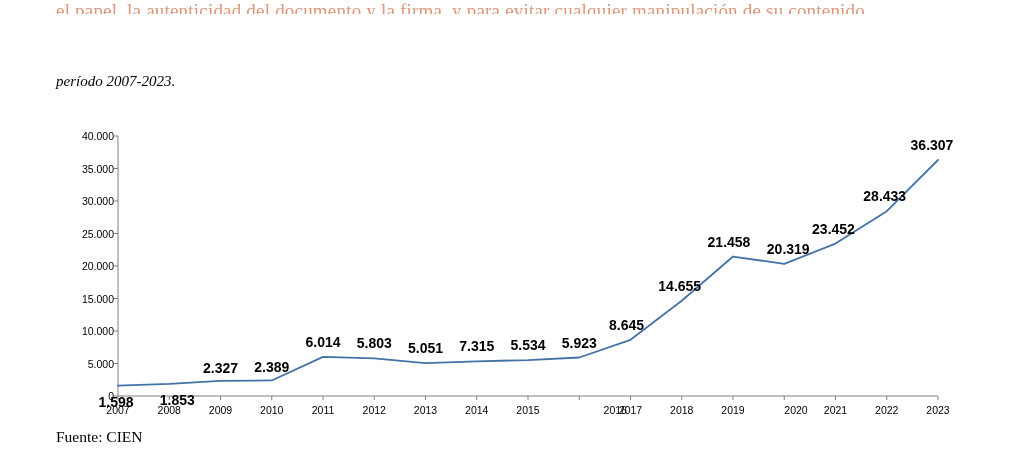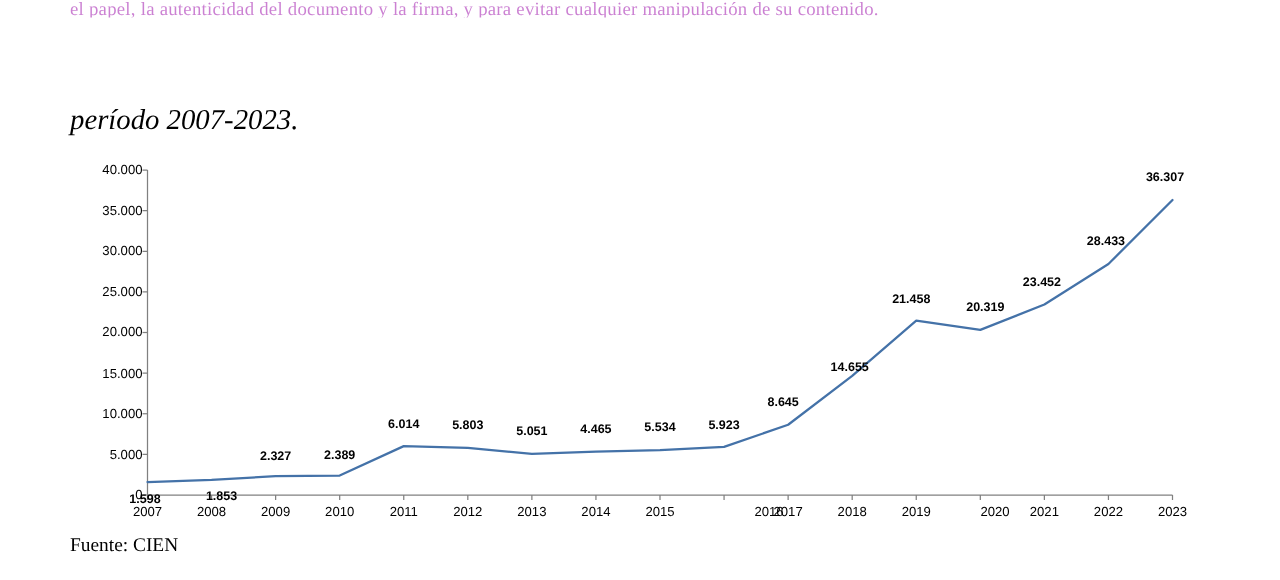--- a/index.html
+++ b/index.html
@@ -20,43 +20,43 @@
     width: 1024px;
     height: 464px;
   }
   .cut-line {
     position: absolute;
     top: 0px;
     left: 56px;
     width: 870px;
     height: 14px;
     overflow: hidden;
-    color: #a21caf;
-    font-size: 15px;
+    color: #c2410c;
+    font-size: 19px;
     letter-spacing: 0.2px;
     opacity: 0.55;
     white-space: nowrap;
   }
   .caption {
     position: absolute;
     top: 36px;
     left: 56px;
     width: 872px;
     font-style: italic;
     font-size: 17.5px;
     line-height: 30px;
     text-align: justify;
     text-justify: inter-word;
   }
   .caption-line2 {
     position: absolute;
-    top: 81px;
+    top: 66px;
     left: 56px;
     font-style: italic;
-    font-size: 23px;
+    font-size: 15px;
     line-height: 30px;
   }
   .chart-area {
     position: absolute;
     top: 128px;
     left: 56px;
     width: 900px;
     height: 290px;
   }
   .plot {
@@ -87,21 +87,21 @@
     transform: translateX(-50%);
     font-family: "Liberation Sans", sans-serif;
     font-size: 10.5px;
     color: #000;
     white-space: nowrap;
   }
   .dlabel {
     position: absolute;
     transform: translateX(-50%);
     font-family: "Liberation Sans", sans-serif;
-    font-size: 10px;
+    font-size: 14px;
     font-weight: bold;
     color: #000;
     white-space: nowrap;
   }
   .source {
     position: absolute;
     top: 428px;
     left: 56px;
     font-family: "Liberation Serif", serif;
     font-size: 15.5px;
@@ -182,25 +182,25 @@
           <div class="x-label" style="left: 882px; top: 276px;">2023</div>
         </div>
       <div id="data-labels">
           <div class="dlabel" style="left: 60px; top: 265.613px;">1.598</div>
           <div class="dlabel" style="left: 121.25px; top: 263.955px;">1.853</div>
           <div class="dlabel" style="left: 164.5px; top: 231.875px;">2.327</div>
           <div class="dlabel" style="left: 215.75px; top: 231.471px;">2.389</div>
           <div class="dlabel" style="left: 267px; top: 205.909px;">6.014</div>
           <div class="dlabel" style="left: 318.25px; top: 207.28px;">5.803</div>
           <div class="dlabel" style="left: 369.5px; top: 212.168px;">5.051</div>
-          <div class="dlabel" style="left: 420.75px; top: 210.387px;">4.465</div>
+          <div class="dlabel" style="left: 420.75px; top: 210.387px;">7.315</div>
           <div class="dlabel" style="left: 472px; top: 209.029px;">5.534</div>
           <div class="dlabel" style="left: 523.25px; top: 206.5px;">5.923</div>
           <div class="dlabel" style="left: 570.5px; top: 188.808px;">8.645</div>
-          <div class="dlabel" style="left: 623.75px; top: 161px; text-align: right;">14.655</div>
+          <div class="dlabel" style="left: 623.75px; top: 150px; text-align: right;">14.655</div>
           <div class="dlabel" style="left: 673px; top: 105.523px;">21.458</div>
           <div class="dlabel" style="left: 732.25px; top: 112.927px;">20.319</div>
           <div class="dlabel" style="left: 777.5px; top: 92.562px;">23.452</div>
           <div class="dlabel" style="left: 828.75px; top: 60.1855px;">28.433</div>
           <div class="dlabel" style="left: 876px; top: 9.0045px;">36.307</div>
         </div>
     </div>
   </div>
 
   <div class="source">Fuente: CIEN</div>

